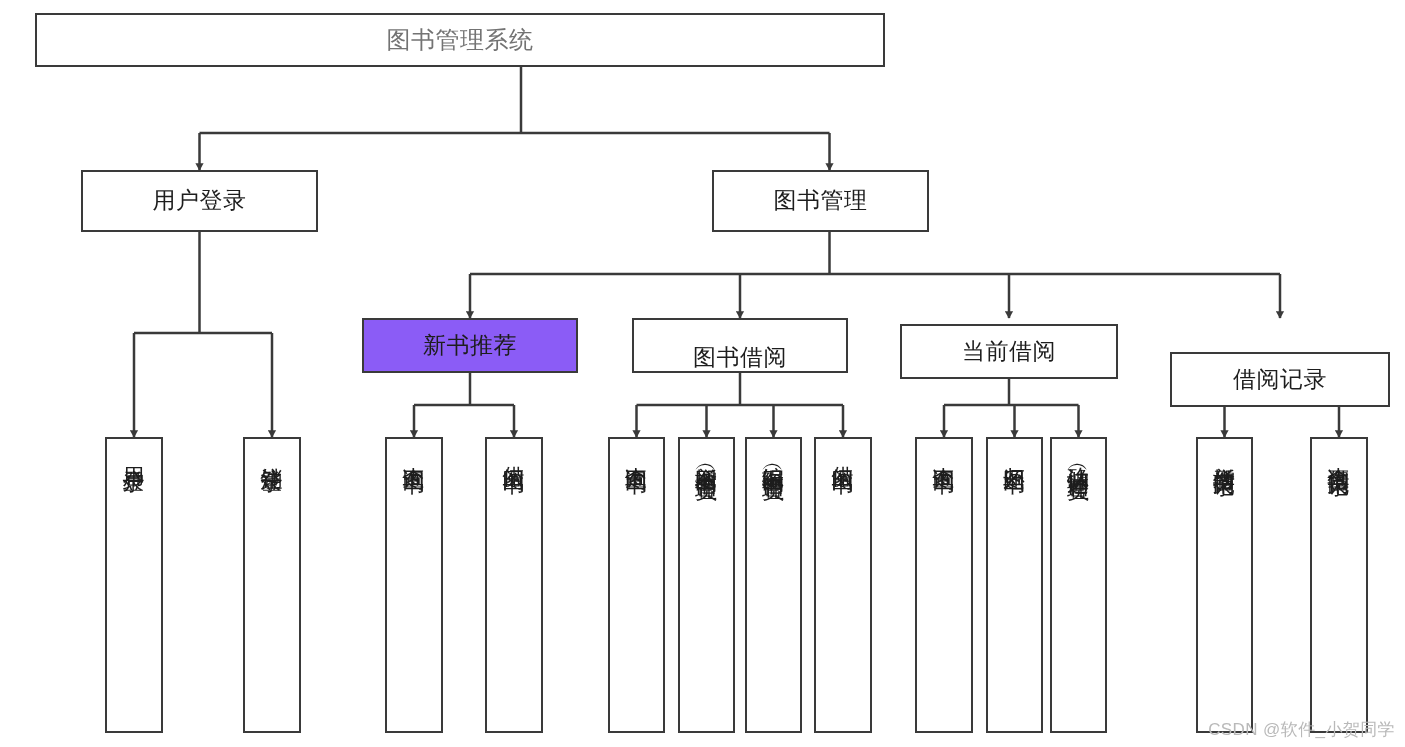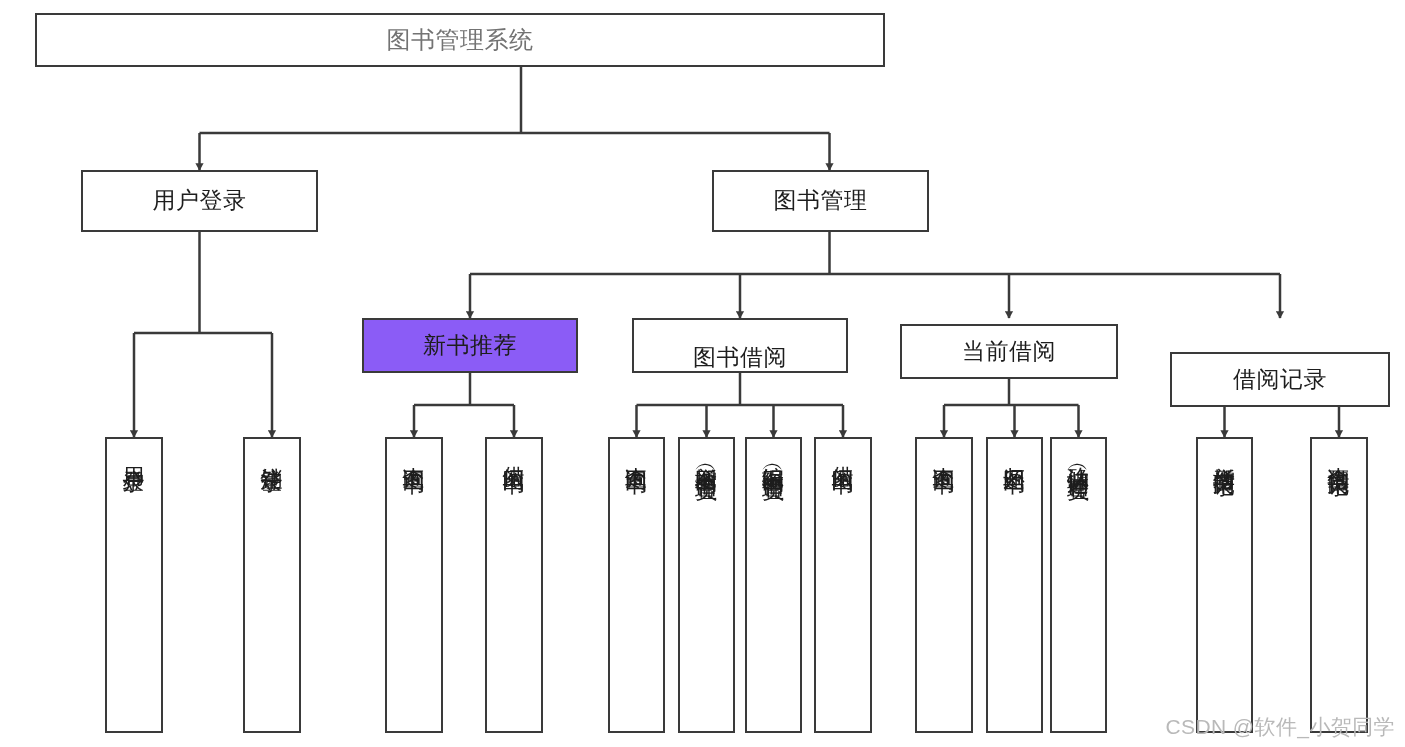--- a/index.html
+++ b/index.html
@@ -61,21 +61,21 @@
     text-orientation: upright;
     font-size: 22px;
     line-height: 1.05;
     letter-spacing: 2px;
     white-space: nowrap;
   }
   .watermark {
     position: absolute;
     right: 10px;
     bottom: 6px;
-    font-size: 21px;
+    font-size: 17px;
     color: #b9b9b9;
     white-space: nowrap;
     letter-spacing: 0.4px;
     text-align: right;
   }
 </style>
 </head>
 <body>
 
 <div id="diagram-root">

